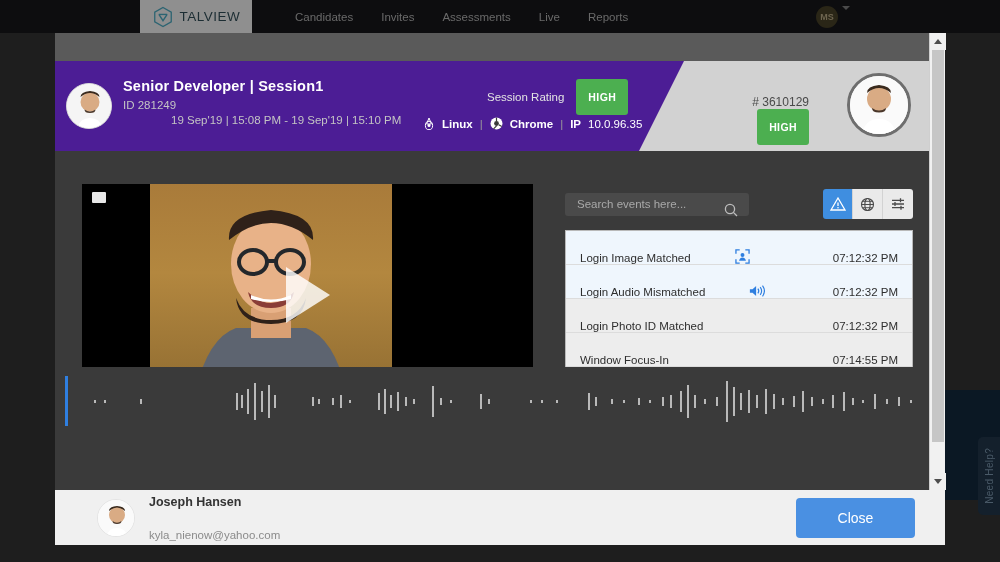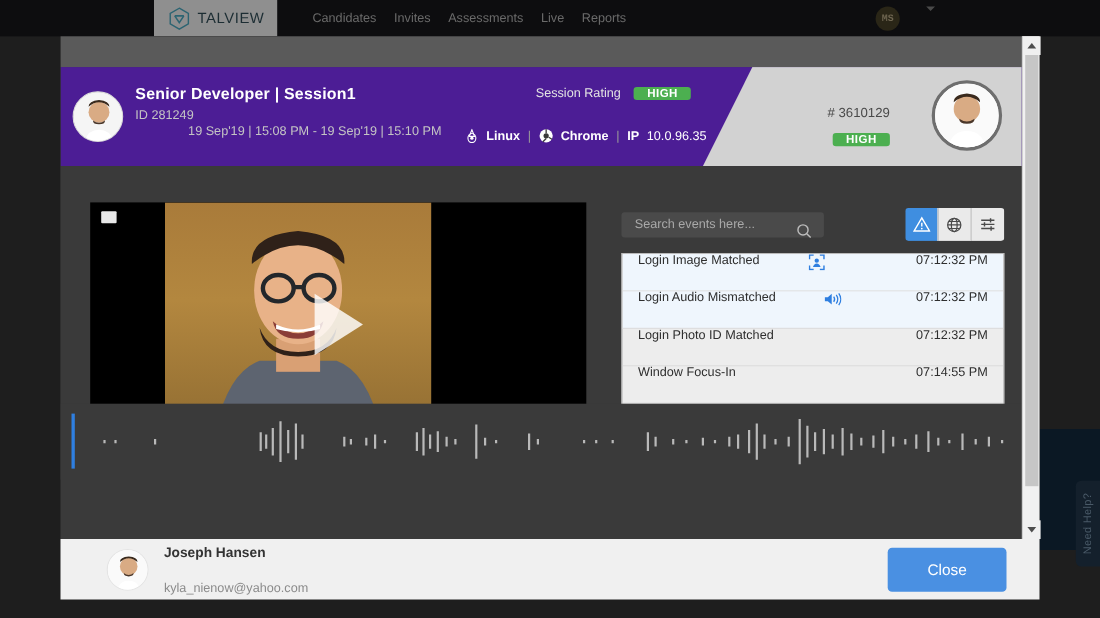--- a/index.html
+++ b/index.html
@@ -16,23 +16,23 @@
     position: absolute; top: 0; left: 0; width: 1000px; height: 33px;
     background: #0d0d0f; display: flex; align-items: center;
   }
   .nav-logo {
     width: 112px; height: 33px; background: #8f8f8f;
     display: flex; align-items: center; justify-content: center; gap: 6px;
     margin-left: 140px;
   }
   .logo-hex { width: 22px; height: 22px; display:block; }
   .logo-text { font-size: 13.5px; letter-spacing: .5px; color: #1c2d33; font-weight: 500; }
-  .nav-links { display: flex; align-items: center; gap: 16px; margin-left: 32px; }
+  .nav-links { display: flex; align-items: center; gap: 28px; margin-left: 43px; }
   .nav-link { font-size: 11.5px; color: #6a6a6a; cursor: pointer; }
-  .nav-right { margin-left: auto; display: flex; align-items: flex-start; gap: 24px; margin-right: 150px; font-family: Liberation Mono, monospace; }
+  .nav-right { margin-left: auto; display: flex; align-items: flex-start; gap: 4px; margin-right: 150px; }
   .nav-avatar {
     width: 22px; height: 22px; border-radius: 50%; background: #2a2617;
     color: #6e6550; font-size: 9px; font-weight: bold;
     display: flex; align-items: center; justify-content: center;
   }
   .caret-sm { width:0;height:0;border-left:4px solid transparent;border-right:4px solid transparent;border-top:4px solid #4a4a4a; cursor:pointer;}
 
   
   .modal {
     position: absolute; left: 55px; top: 33px; width: 890px; height: 457px;
@@ -61,21 +61,21 @@
     background:#f2f2f2; overflow:hidden; border:1px solid #d9d9d9;
   }
   .sh-info { position:absolute; left: 68px; top: 17px; }
   .sh-title { font-size: 14.5px; color:#fff; font-weight:600; letter-spacing:.2px; }
   .sh-id { font-size: 11.5px; color:#c4c4c4; margin-top: 5px;}
   .sh-date { font-size: 11.5px; color:#c4c4c4; margin-top: 3px; margin-left: 48px;}
   .sh-rating { position:absolute; left:432px; top:18px; display:flex; align-items:center; gap:12px;}
   .sh-rating-label { font-size:11.5px; color:#e3e3e3; }
   .badge-high {
     background:#4caf50; color:#fff; font-size:10.5px; font-weight:bold;
-    padding:0 12px; border-radius:3px; letter-spacing:.4px;
+    padding:12px 12px; border-radius:3px; letter-spacing:.4px;
   }
   .sh-meta { position:absolute; left:368px; top:56px; display:flex; align-items:center; gap:7px;
              font-size:11.5px; color:#ffffff; font-weight:bold;}
   .sh-meta .sep { color:#9a9a9a; font-weight:normal;}
   .sh-meta .ip-val { font-weight:normal; }
 
   .angle-panel {
     position:absolute; right:0; top:0; width:290px; height:90px; background:#d2d2d2;
     clip-path: polygon(45px 0, 290px 0, 290px 90px, 0 90px);
   }
@@ -137,21 +137,21 @@
     border-right:1px solid #d3d3d3; cursor:pointer;
   }
   .ev-btn:last-child { border-right:none; }
   .ev-btn.active { background:#3f8ee0; }
 
   .ev-list {
     margin-top:6px; width:348px; height:172px; background:#ededed;
     border:1px solid #b9b9b9; overflow:hidden;
   }
   .ev-row {
-    height:34px; display:flex; align-items:flex-start; padding:0 14px;
+    height:34px; display:flex; align-items:flex-end; padding:0 14px;
     border-bottom:1px solid #dcdcdc; cursor:pointer;gap:36px;
   }
   .ev-row.hl { background:#eff6fd; }
   .ev-label { font-size:11.5px; color:#2e2e2e; }
   .ev-icon { margin-left:8px; display:flex; align-items:center; }
   .ev-time { margin-left:auto; font-size:11.5px; color:#2e2e2e; }
 
   
   .wave-strip { position:absolute; left:0; bottom:0; width:874px; height:69px; background:#3a3a3a; }
   .wave-inner { position:absolute; left:6px; top:6px; right:6px; height:57px; }
@@ -160,21 +160,21 @@
   
   .footer {
     position:absolute; left:55px; top:490px; width:890px; height:55px; background:#f0f0f0;
     display:flex; align-items:center;
   }
   .ft-avatar { width:38px; height:38px; border-radius:50%; background:#fafafa; margin-left:42px; overflow:hidden; border:1px solid #e4e4e4;}
   .ft-text { margin-left:14px; }
   .ft-name { font-size:12.5px; color:#333; font-weight:bold; }
   .ft-mail { font-size:11.5px; color:#8b8b8b; margin-top:20px; }
   .ft-close {
-    margin-left:auto; margin-right:30px; width:108px; height:40px; background:#4a90e2;
+    margin-left:auto; margin-right:30px; width:119px; height:40px; background:#4a90e2;
     color:#fff; font-size:14px; border:none; border-radius:4px; cursor:pointer;
     font-family:"Liberation Sans", sans-serif;
   }
 
   
   .need-help {
     position:absolute; right:0; top:437px; width:22px; height:78px;
     background:#14202c; border-radius:5px 0 0 5px;
     display:flex; align-items:center; justify-content:center; cursor:pointer;
   }

